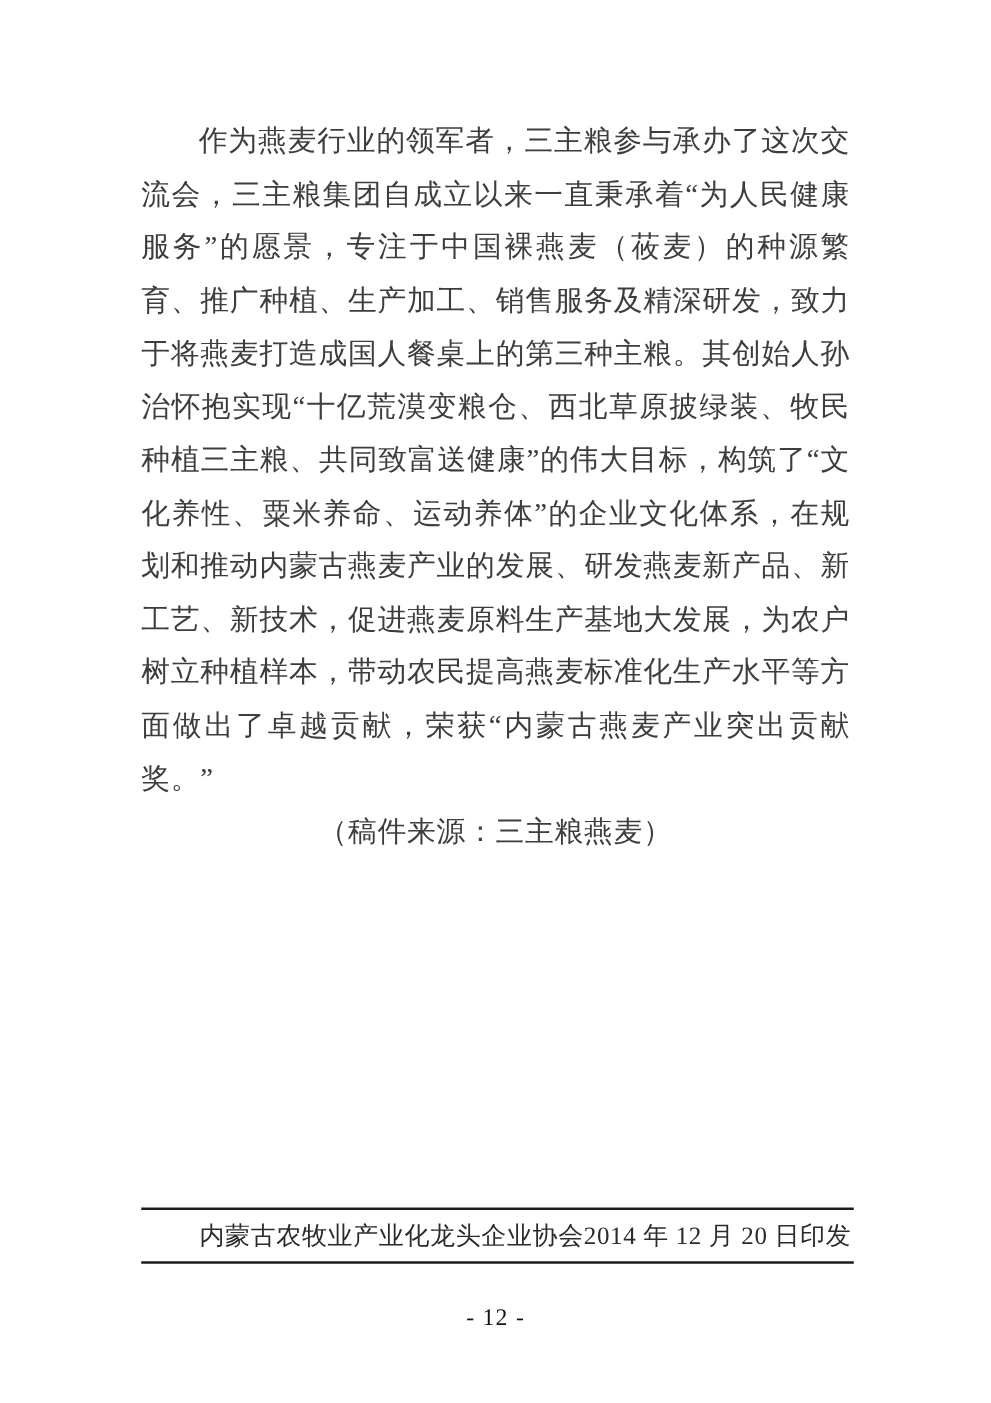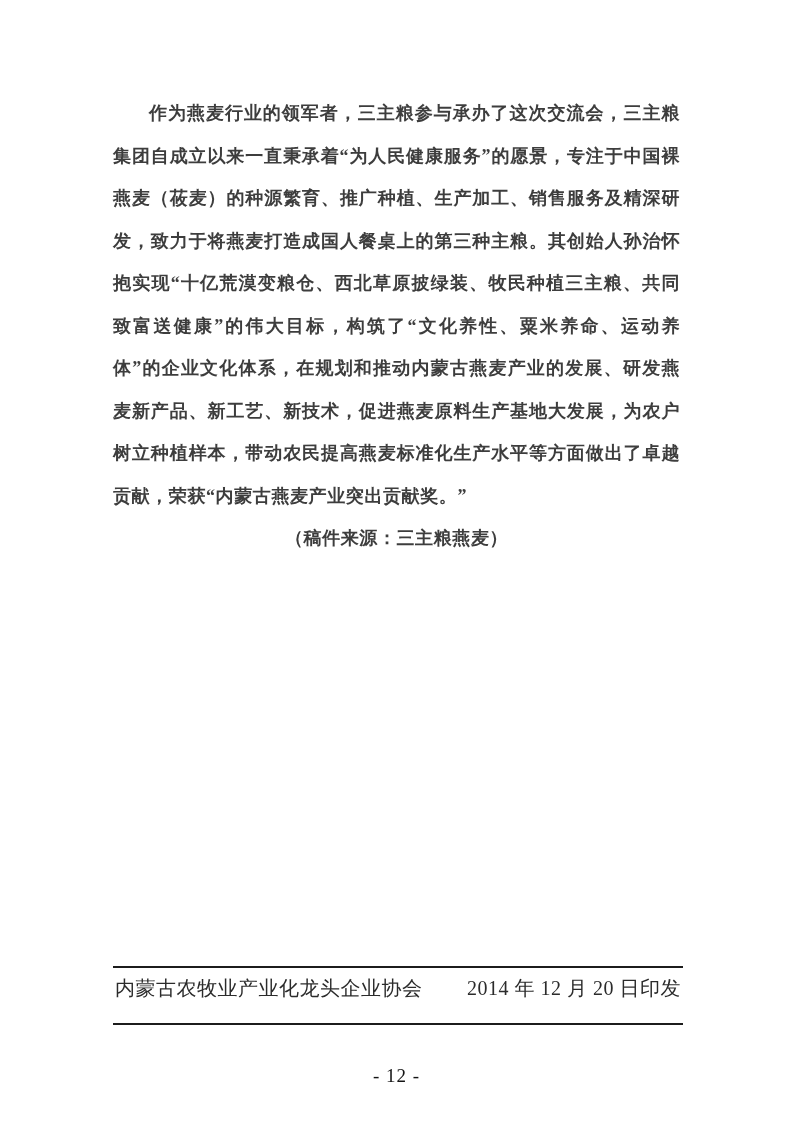--- a/index.html
+++ b/index.html
@@ -14,47 +14,46 @@
     background: #ffffff;
     overflow: hidden;
     font-family: "Liberation Serif", "DejaVu Serif", serif;
   }
   .content {
     position: absolute;
     left: 113px;
     top: 92px;
     width: 567px;
     color: #3d3d3d;
-    font-size: 18px;
+    font-size: 23px;
     line-height: 42.5px;
     letter-spacing: 0.6px;
-    font-weight: bold;
   }
   .para {
     margin: 0;
     text-align: justify;
     text-justify: inter-character;
     text-indent: 2em;
   }
   .attribution {
     margin: 0;
     text-align: center;
     color: #3d3d3d;
   }
   .footer-bar {
     position: absolute;
     left: 113px;
     top: 966px;
     width: 570px;
     border-top: 2px solid #1c1c1c;
     border-bottom: 2px solid #1c1c1c;
     display: flex;
-    justify-content: space-between;
+    justify-content: flex-end;
     align-items: center;
-    padding: 7px 2px 21px 2px;
+    padding: 7px 2px 7px 2px;
     box-sizing: border-box;
     color: #2b2b2b;
     font-size: 20px;
     letter-spacing: 0.5px;
     white-space: nowrap;
   }
   .footer-issuer {
     text-align: left;
   }
   .footer-date {
@@ -63,21 +62,20 @@
   .page-number {
     position: absolute;
     left: 0;
     top: 1044px;
     width: 793px;
     text-align: center;
     color: #141414;
     font-size: 19px;
     letter-spacing: 1px;
     font-family: "Liberation Serif", "DejaVu Serif", serif;
-    margin-top: 21px;
   }
 </style>
 </head>
 <body>
 
 <div class="page">
 
   <div class="content">
     <p class="para">作为燕麦行业的领军者，三主粮参与承办了这次交流会，三主粮集团自成立以来一直秉承着“为人民健康服务”的愿景，专注于中国裸燕麦（莜麦）的种源繁育、推广种植、生产加工、销售服务及精深研发，致力于将燕麦打造成国人餐桌上的第三种主粮。其创始人孙治怀抱实现“十亿荒漠变粮仓、西北草原披绿装、牧民种植三主粮、共同致富送健康”的伟大目标，构筑了“文化养性、粟米养命、运动养体”的企业文化体系，在规划和推动内蒙古燕麦产业的发展、研发燕麦新产品、新工艺、新技术，促进燕麦原料生产基地大发展，为农户树立种植样本，带动农民提高燕麦标准化生产水平等方面做出了卓越贡献，荣获“内蒙古燕麦产业突出贡献奖。”</p>
     <p class="attribution">（稿件来源：三主粮燕麦）</p>

